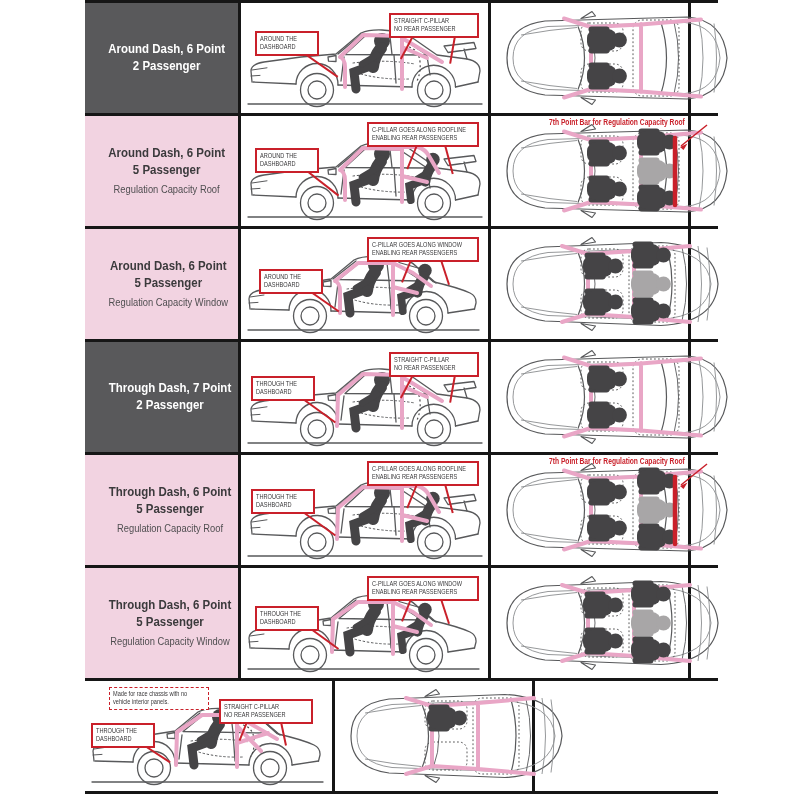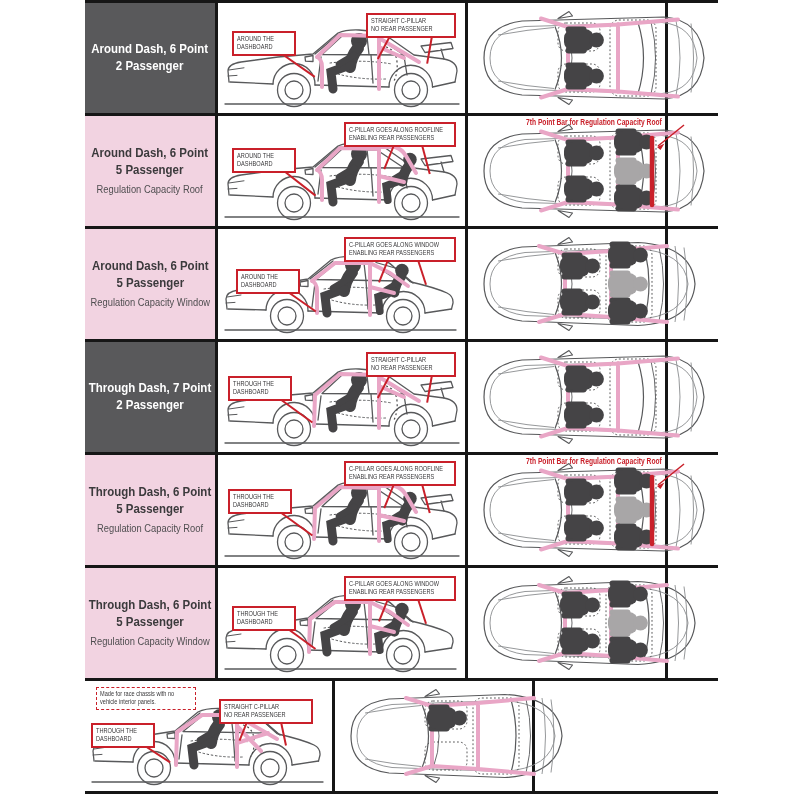--- a/index.html
+++ b/index.html
@@ -1,20 +1,20 @@
 <!DOCTYPE html>
 <html><head>
 <meta charset="utf-8">
 <style>
 *{margin:0;padding:0;box-sizing:border-box}
 html,body{width:800px;height:800px;background:#ffffff;font-family:"Liberation Sans",sans-serif;overflow:hidden}
 .table{position:absolute;left:85px;top:0;width:633px;border-top:3px solid #161616}
 .row{display:flex;height:113px;border-bottom:3px solid #161616}
 .cell{position:relative;height:110px;background:#fff}
-.label{width:133px;border-right:3px solid #161616;display:flex;flex-direction:column;justify-content:center;align-items:center;text-align:center;padding:0 20px;overflow:hidden}
+.label{width:156px;border-right:3px solid #161616;display:flex;flex-direction:column;justify-content:center;align-items:flex-start;text-align:center;padding:0 13px;overflow:hidden}
 .side{width:250px;border-right:3px solid #161616}
 .top{width:200px;border-right:3px solid #161616}
 .gray{background:#59595b;color:#ffffff}
 .pink{background:#f2d3e1;color:#3b3a3c}
 .lbl{transform:scaleX(.85)}
 .l1{font-weight:bold;font-size:13.5px;line-height:1.25;white-space:nowrap}
 .sub{font-size:11px;line-height:1.3;margin-top:3px;white-space:nowrap}
 .pink .sub{color:#4f4e50}
 .gray .sub{font-weight:bold;font-size:11px;margin-top:5px}
 .dwg{position:absolute;left:0;top:0;width:247px;height:110px}
@@ -679,21 +679,21 @@
  <g fill="none" stroke="#454446" stroke-linecap="round">
   <path d="M6,-16 Q-1,-7 -2,3" stroke-width="12"></path>
   <path d="M-2,1 L-21,8 L-19,25" stroke-width="9"></path>
   <path d="M2,-9 L-13,0" stroke-width="6.5"></path>
  </g>
           </g>
           <g fill="none" stroke="#e9a6c6" stroke-width="4" stroke-linecap="round" stroke-linejoin="round">
             <path d="M92,51 L91,84 M92,51 L117,34 L152,34 M152,34 L152,86 M152,35 L192,58 M152,62 L183,52 M152,45 L176,70"></path>
           </g>
         </svg>
-      <div class="callout dashed" style="left:11px;top:6px;width:100px"><span>Made for race chassis with no
+      <div class="callout dashed" style="left:24px;top:6px;width:100px"><span>Made for race chassis with no
 vehicle interior panels.</span></div>
       <div class="callout" style="left:6px;top:42px;width:64px"><span>THROUGH THE
 DASHBOARD</span></div>
       <div class="ldr" style="left:60px;top:64px;width:30px;transform:rotate(33deg)"></div>
       <div class="callout" style="left:134px;top:18px;width:94px"><span>STRAIGHT C-PILLAR
 NO REAR PASSENGER</span></div>
       <div class="ldr" style="left:162px;top:40px;width:20px;transform:rotate(112deg)"></div>
       <div class="ldr" style="left:196px;top:40px;width:24px;transform:rotate(78deg)"></div>
     </div>
     <div class="cell top">

